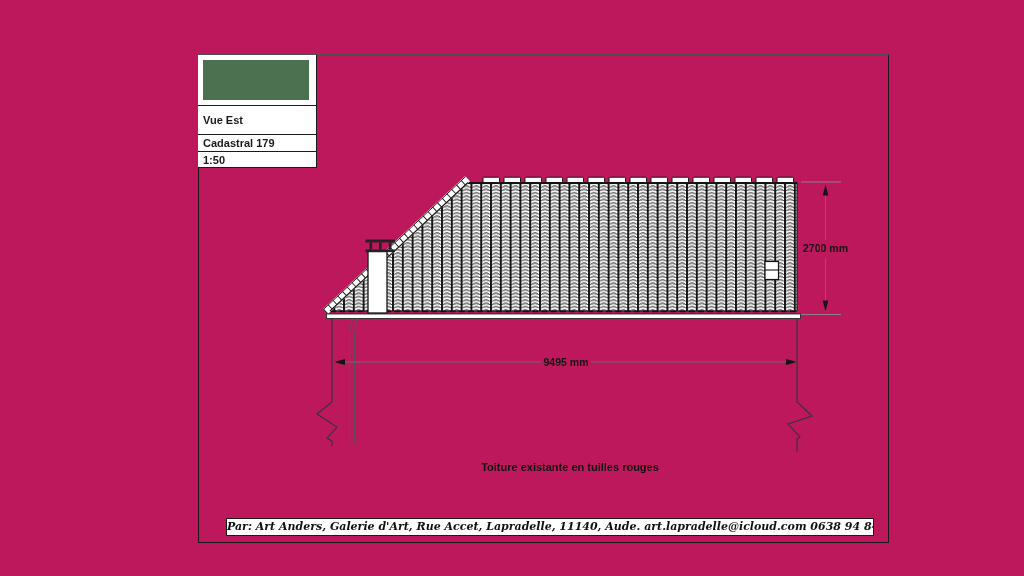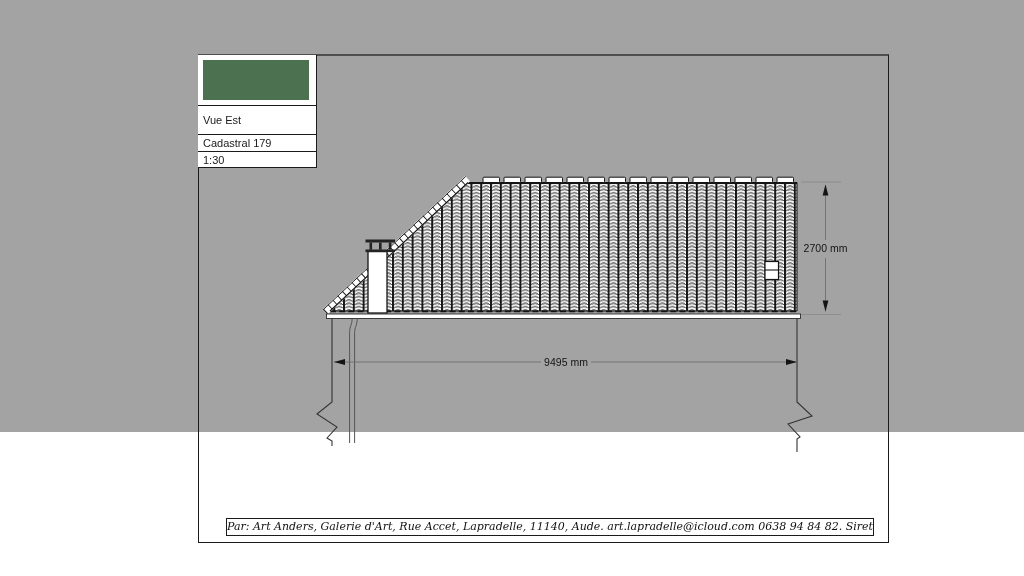--- a/index.html
+++ b/index.html
@@ -1,18 +1,18 @@
 <!DOCTYPE html>
 <html><head>
 <meta charset="utf-8">
 <style>
   * { box-sizing: border-box; margin: 0; padding: 0; }
   html,body { width:1024px; height:576px; background:#ffffff; overflow:hidden;
               font-family:"Liberation Sans", sans-serif; }
-  #stage { position:relative; width:1024px; height:432px; background:#a3a3a3; }
+  #stage { position:relative; width:1024px; height:576px; background:#be185d;font-weight:bold; }
 
   
   #frame { position:absolute; left:198px; top:54px; width:691px; height:489px;
            border:1px solid #1b1b1b; border-top:2px solid #4e4e4e; background:transparent; }
 
   
   #title-block { position:absolute; left:198px; top:55px; width:119px; height:113px;
                  background:#fff; border-right:1px solid #1b1b1b; border-bottom:1px solid #1b1b1b; }
   .tb-img-cell { height:51px; border-bottom:1px solid #1b1b1b; padding:5px 5px 4px 5px; }
   .tb-swatch { width:106px; height:40px; }
@@ -42,21 +42,21 @@
 <div id="stage">
 
   <div id="frame"></div>
 
   <div id="title-block">
     <div class="tb-img-cell">
       <div class="tb-swatch" style="background: rgb(75, 113, 80);"></div>
     </div>
     <div class="tb-row tb-row-view">Vue Est</div>
     <div class="tb-row tb-row-cadastral">Cadastral 179</div>
-    <div class="tb-row tb-row-scale">1:30</div>
+    <div class="tb-row tb-row-scale">1:50</div>
   </div>
 
   <svg id="drawing-svg" viewBox="0 0 1024 576" xmlns="http://www.w3.org/2000/svg">
     <defs>
       <pattern id="tiles" width="9.8" height="3.35" patternUnits="userSpaceOnUse">
         <rect width="9.8" height="3.35" fill="#ffffff"></rect>
         <rect x="0" y="0" width="2.1" height="3.35" fill="#161616"></rect>
         <path d="M2.1,3.3 Q5.95,-0.6 9.8,3.3" fill="none" stroke="#161616" stroke-width="0.75"></path>
         <path d="M3.1,3.3 Q5.95,1.1 8.8,3.3" fill="none" stroke="#161616" stroke-width="0.5"></path>
       </pattern>
@@ -136,16 +136,17 @@
       <line x1="801" y1="182" x2="841" y2="182" stroke="#8a8a8a" stroke-width="0.9"></line>
       <line x1="801" y1="314.5" x2="841" y2="314.5" stroke="#8a8a8a" stroke-width="0.9"></line>
       <line x1="825.5" y1="185" x2="825.5" y2="240" stroke="#6e6e6e" stroke-width="0.9"></line>
       <line x1="825.5" y1="258" x2="825.5" y2="311.5" stroke="#6e6e6e" stroke-width="0.9"></line>
       <path d="M825.5,184.5 l-2.9,11 h5.8 z" fill="#141414"></path>
       <path d="M825.5,311.5 l-2.9,-11 h5.8 z" fill="#141414"></path>
       <text x="825.5" y="251.5" text-anchor="middle" font-size="10.5">2700 mm</text>
     </g>
   </svg>
 
+  <div id="caption">Toiture existante en tuilles rouges</div>
 
   <div id="footer-box">Par: Art Anders, Galerie d'Art, Rue Accet, Lapradelle, 11140, Aude. art.lapradelle@icloud.com 0638 94 84 82. Siret: 845296227</div>
 
 </div>
 
 </body></html>

